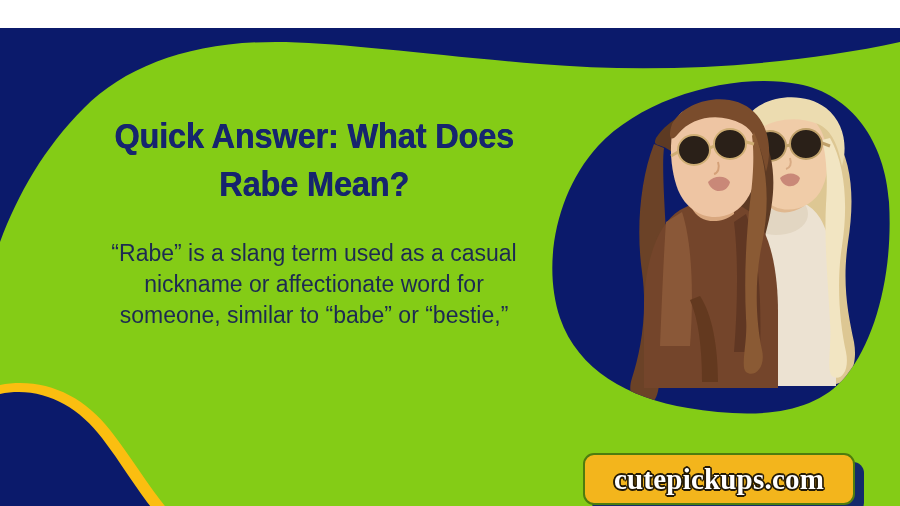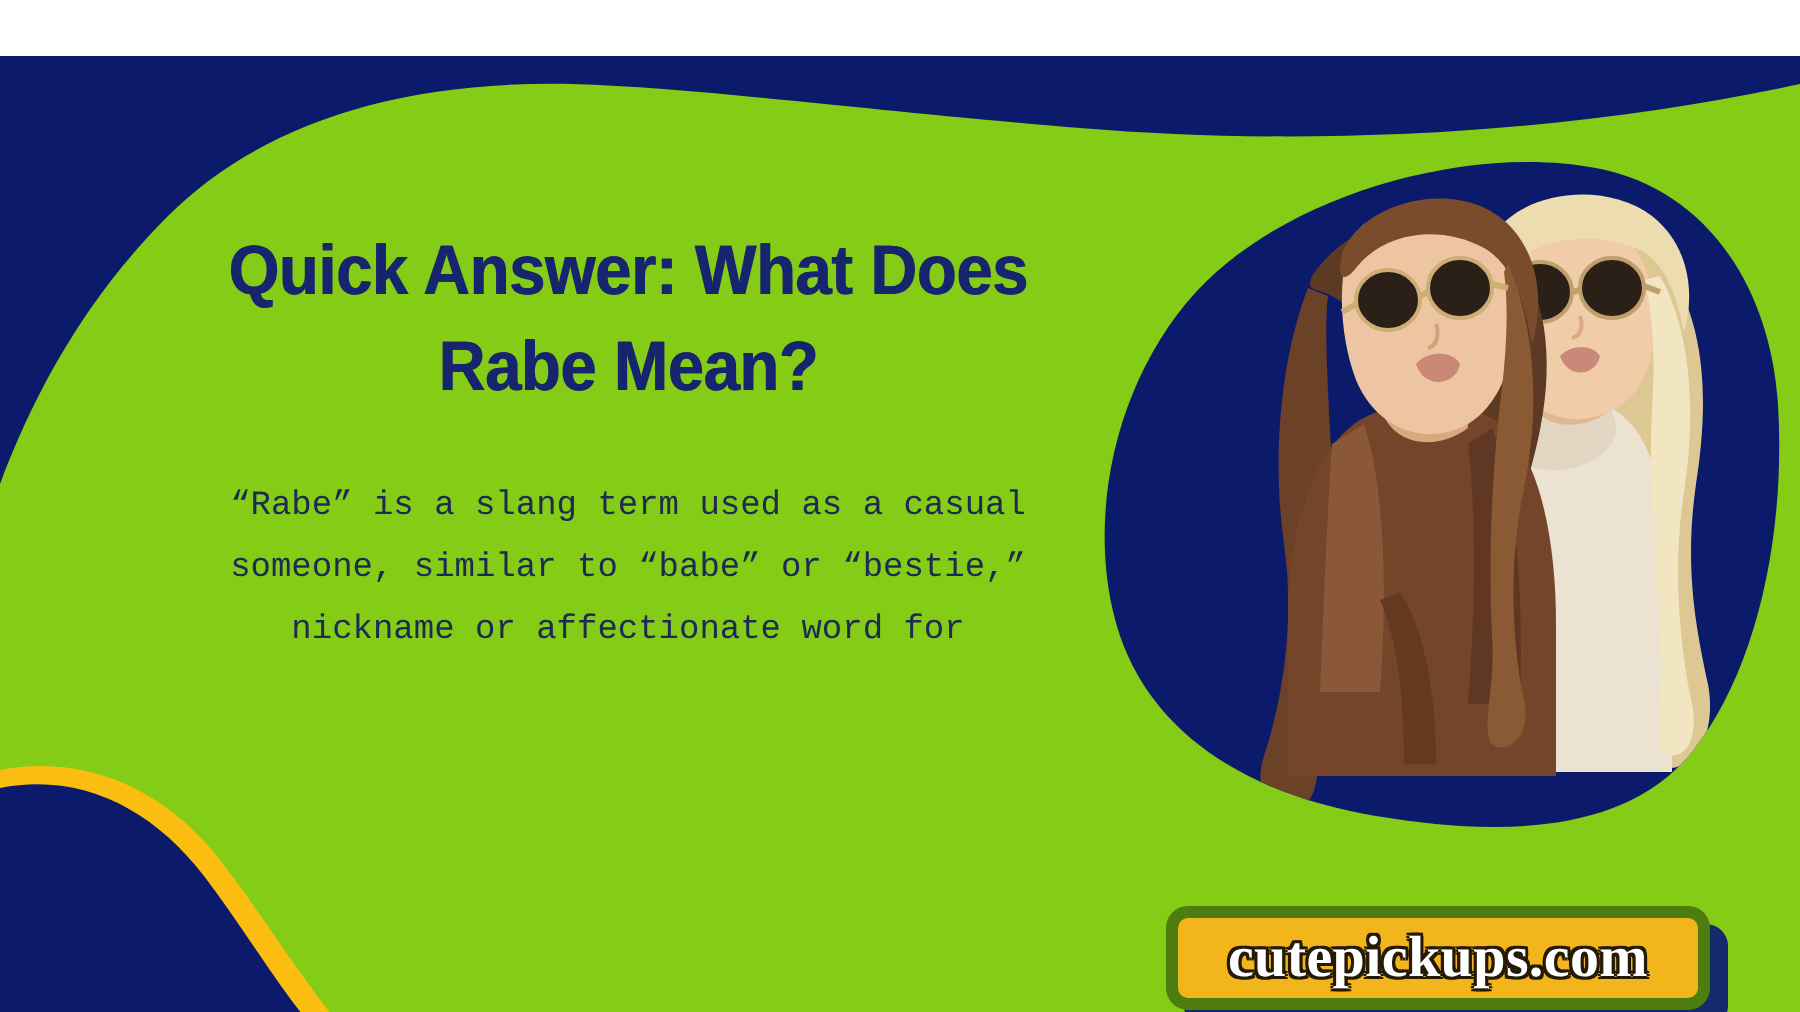--- a/index.html
+++ b/index.html
@@ -43,25 +43,24 @@
     letter-spacing: -0.2px;
     color: #16256e;
     transform: scaleX(0.93);
     transform-origin: center top;
     text-shadow: 0.5px 0 0 #16256e;
   }
   .headline .hl-line { display: block; }
 
   .body-copy {
     margin: 30px 0 0 0;
-    font-size: 17px;
+    font-size: 23px;
     line-height: 31px;
     color: #1d2a52;
     font-weight: 400;
-    font-family: Liberation Mono, monospace;
   }
   .body-copy .bc-line { display: block; }
 
   
   .blob-wrap {
     position: absolute;
     left: 540px;
     top: 18px;
     width: 360px;
     height: 400px;
@@ -85,21 +84,21 @@
     background: #142a6b;
     border-radius: 11px;
   }
   .logo-face {
     position: absolute;
     left: 0;
     top: 0;
     width: 272px;
     height: 52px;
     background: #f3b51c;
-    border: 6px solid #4d7c0f;
+    border: 2px solid #4d7c0f;
     border-radius: 11px;
     box-sizing: border-box;
     display: flex;
     align-items: center;
     justify-content: center;
   }
   .logo-text {
     font-family: "Liberation Serif", serif;
     font-size: 29px;
     font-weight: bold;
@@ -321,22 +320,22 @@
     </svg>
   </div>
 
   <div class="text-column">
     <h1 class="headline">
       <span class="hl-line">Quick Answer: What Does</span>
       <span class="hl-line">Rabe Mean?</span>
     </h1>
     <p class="body-copy">
       <span class="bc-line">“Rabe” is a slang term used as a casual</span>
+      <span class="bc-line">nickname or affectionate word for</span>
       <span class="bc-line">someone, similar to “babe” or “bestie,”</span>
-      <span class="bc-line">nickname or affectionate word for</span>
     </p>
   </div>
 
   <div class="logo-badge">
     <div class="logo-shadow"></div>
     <div class="logo-face">
       <span class="logo-text">cutepickups.com</span>
     </div>
   </div>
 

